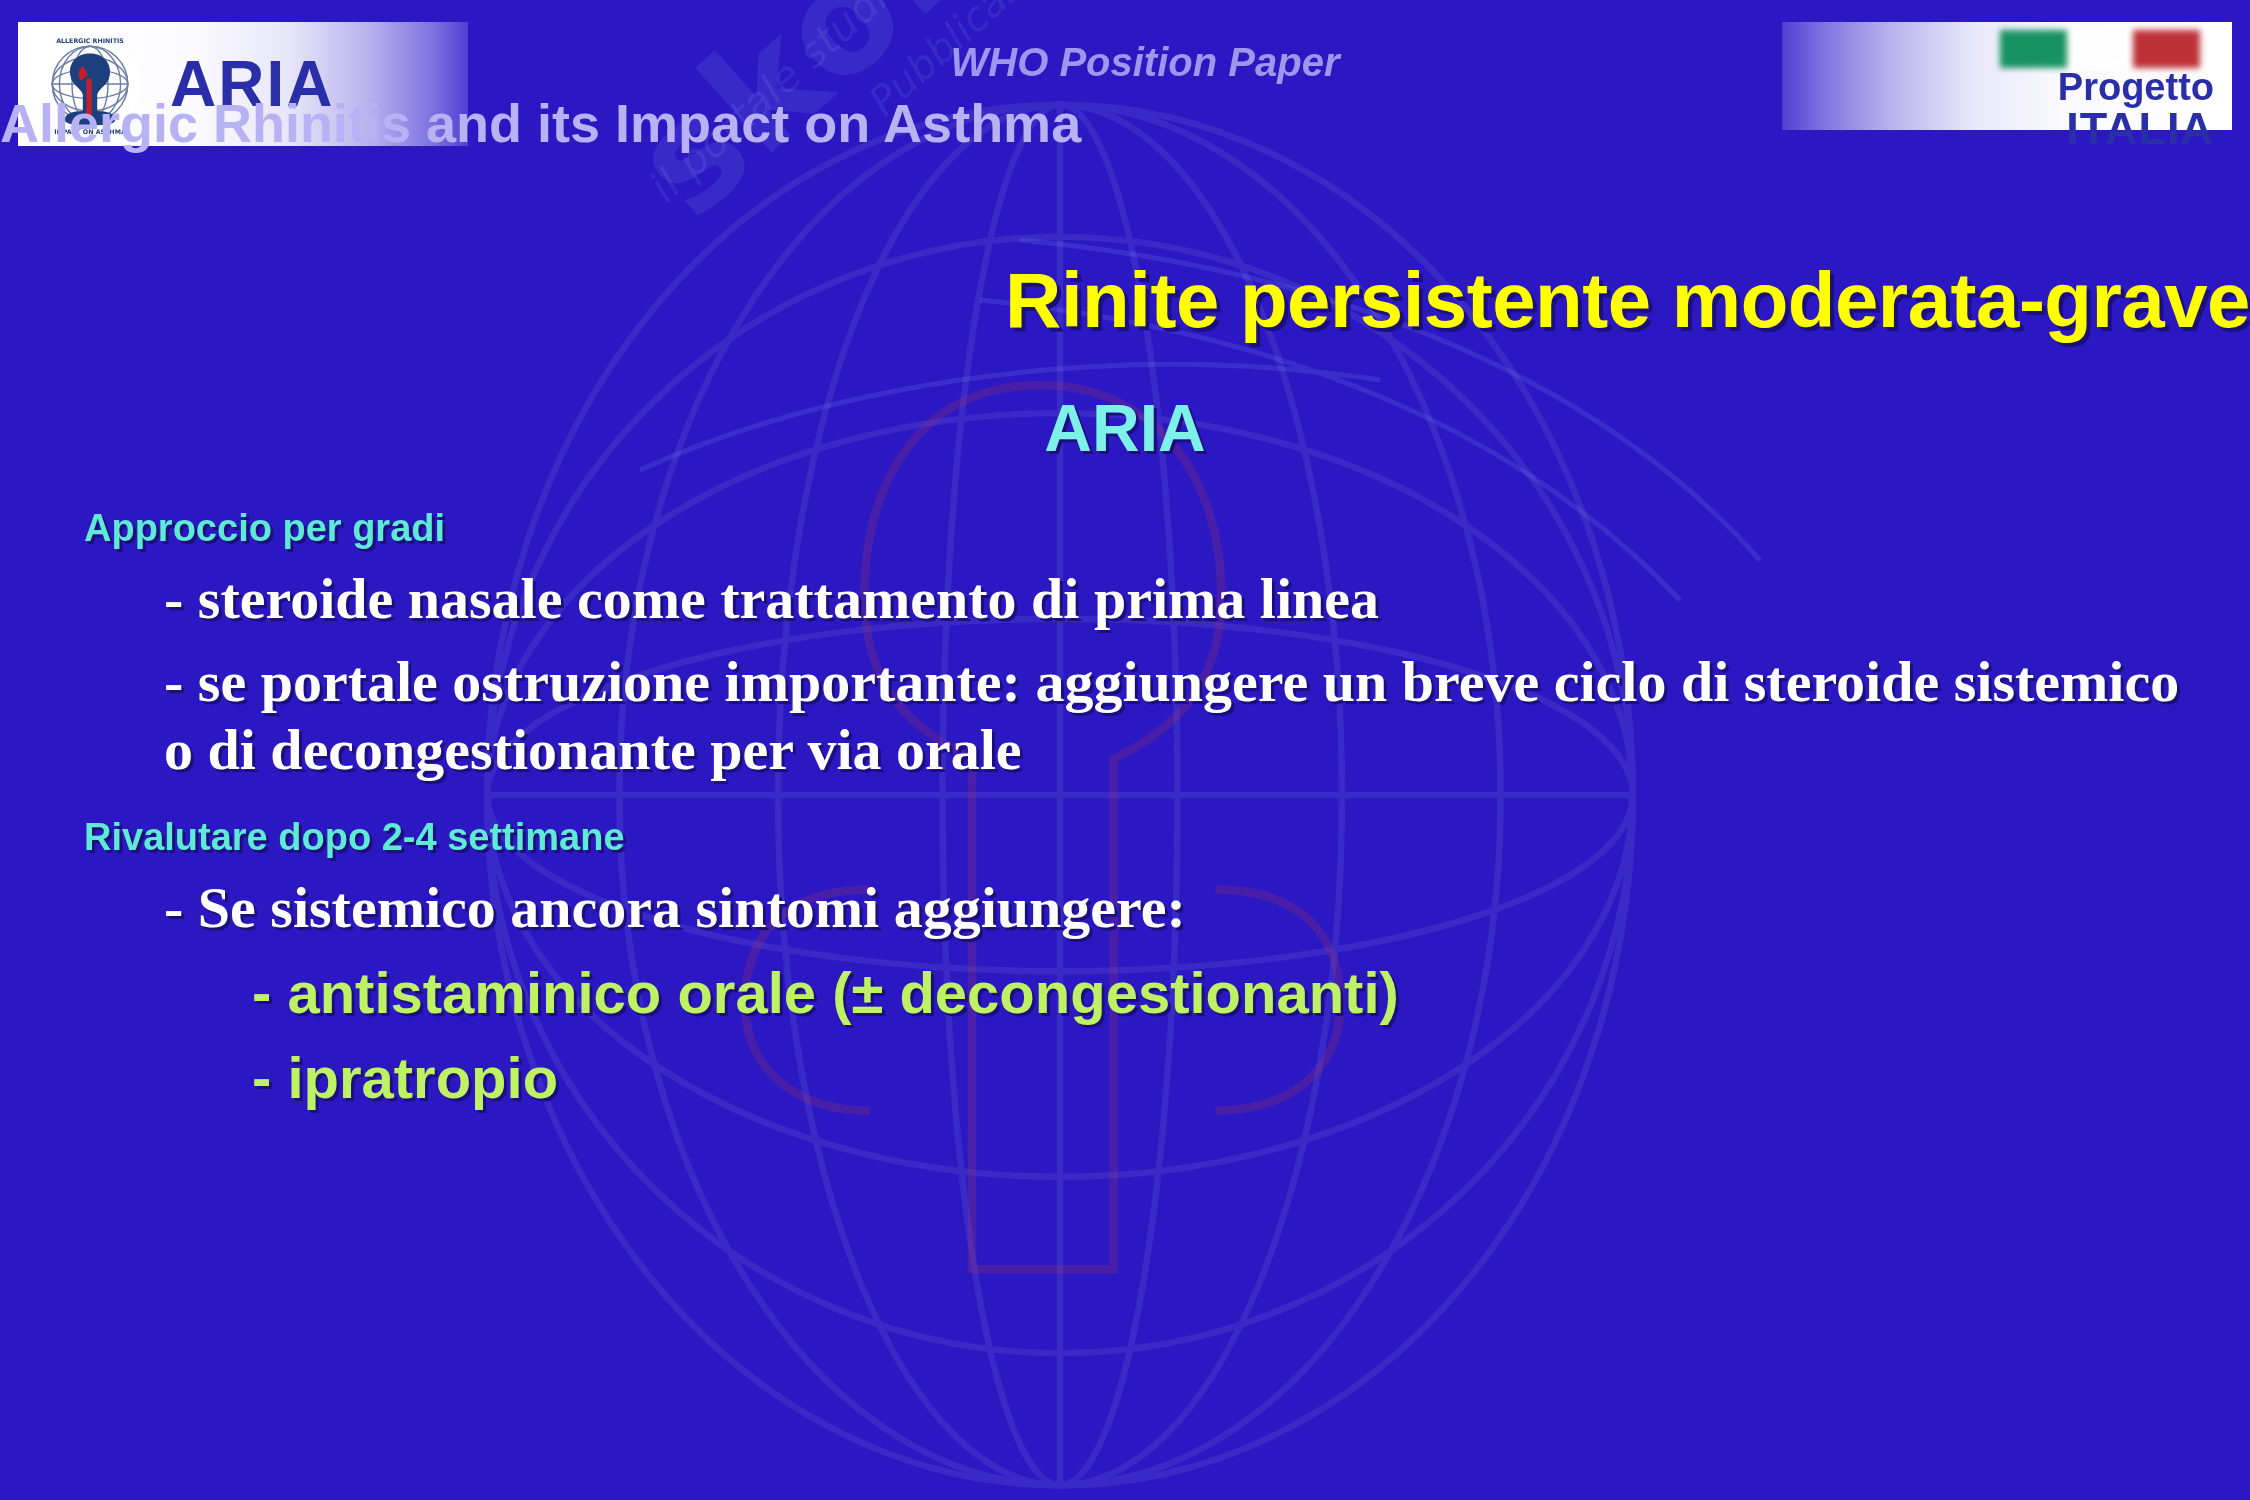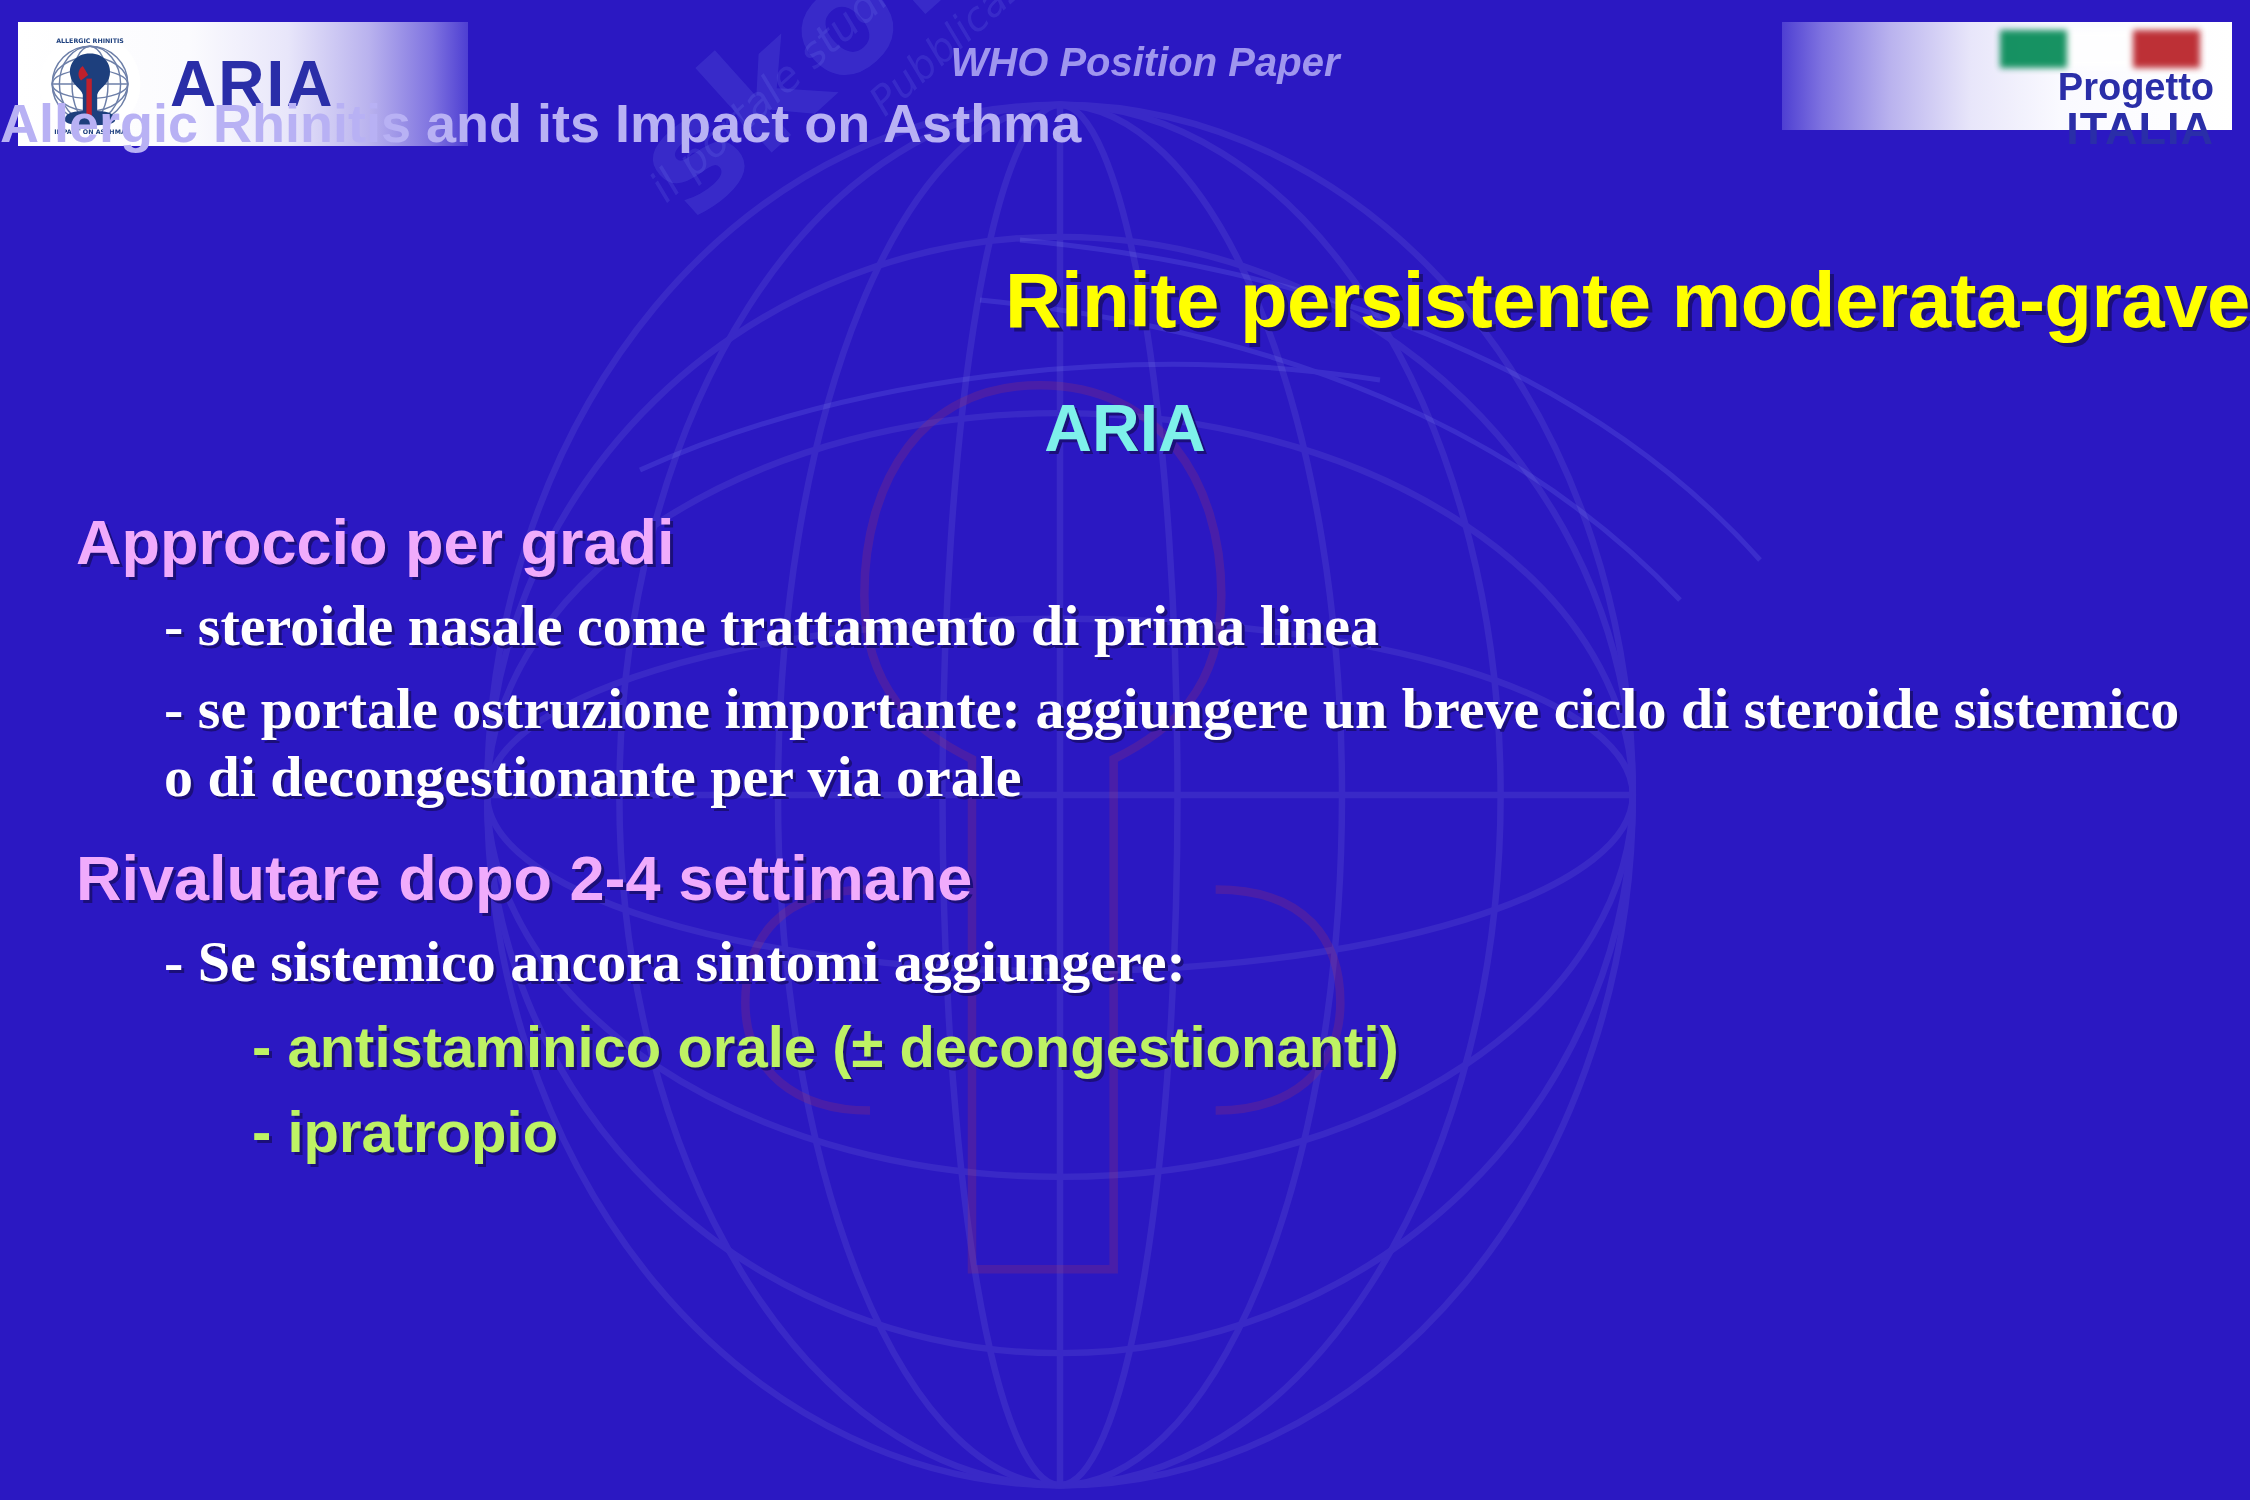--- a/index.html
+++ b/index.html
@@ -222,26 +222,26 @@
   }
 
   .body-block {
     position: absolute;
     left: 72px;
     top: 508px;
     width: 2110px;
   }
 
   .sec-head {
-    font-size: 63px;
-    font-weight: bold;
-    color: #f0abfc;
+    font-size: 38px;
+    font-weight: bold;
+    color: #5eead4;
     font-family: "Liberation Sans", sans-serif;
     text-shadow: 3px 3px 0 #1b0f7a;
-    margin: 0 0 14px 4px;
+    margin: 0 0 14px 12px;
     line-height: 1.08;
   }
   .sec-head.second { margin-top: 34px; }
 
   .bullet-1 {
     font-size: 58px;
     font-weight: bold;
     color: #ffffff;
     font-family: Liberation Serif, serif;
     text-shadow: 3px 3px 0 #1b0f7a;

